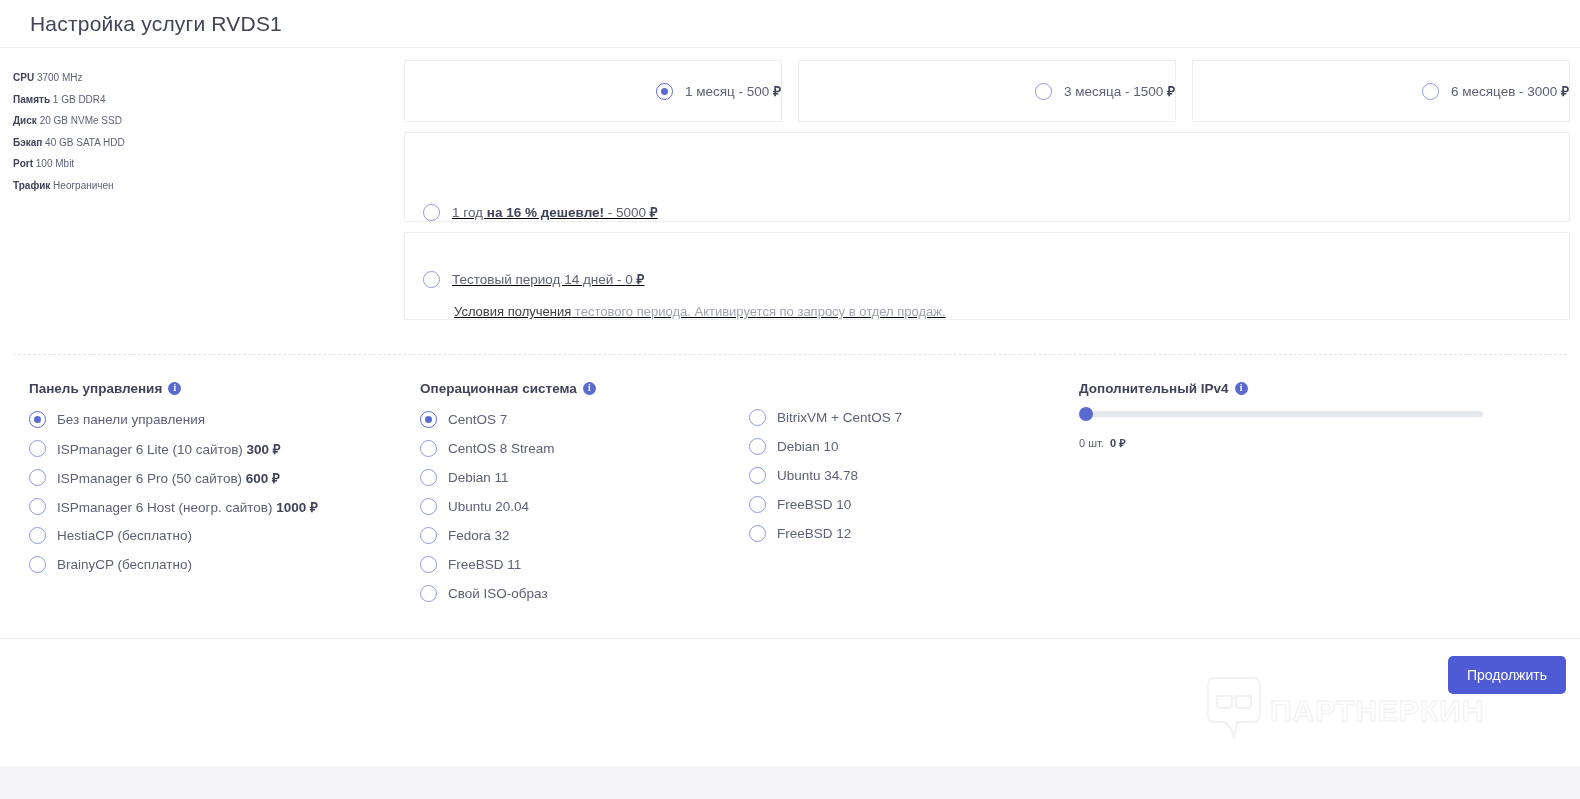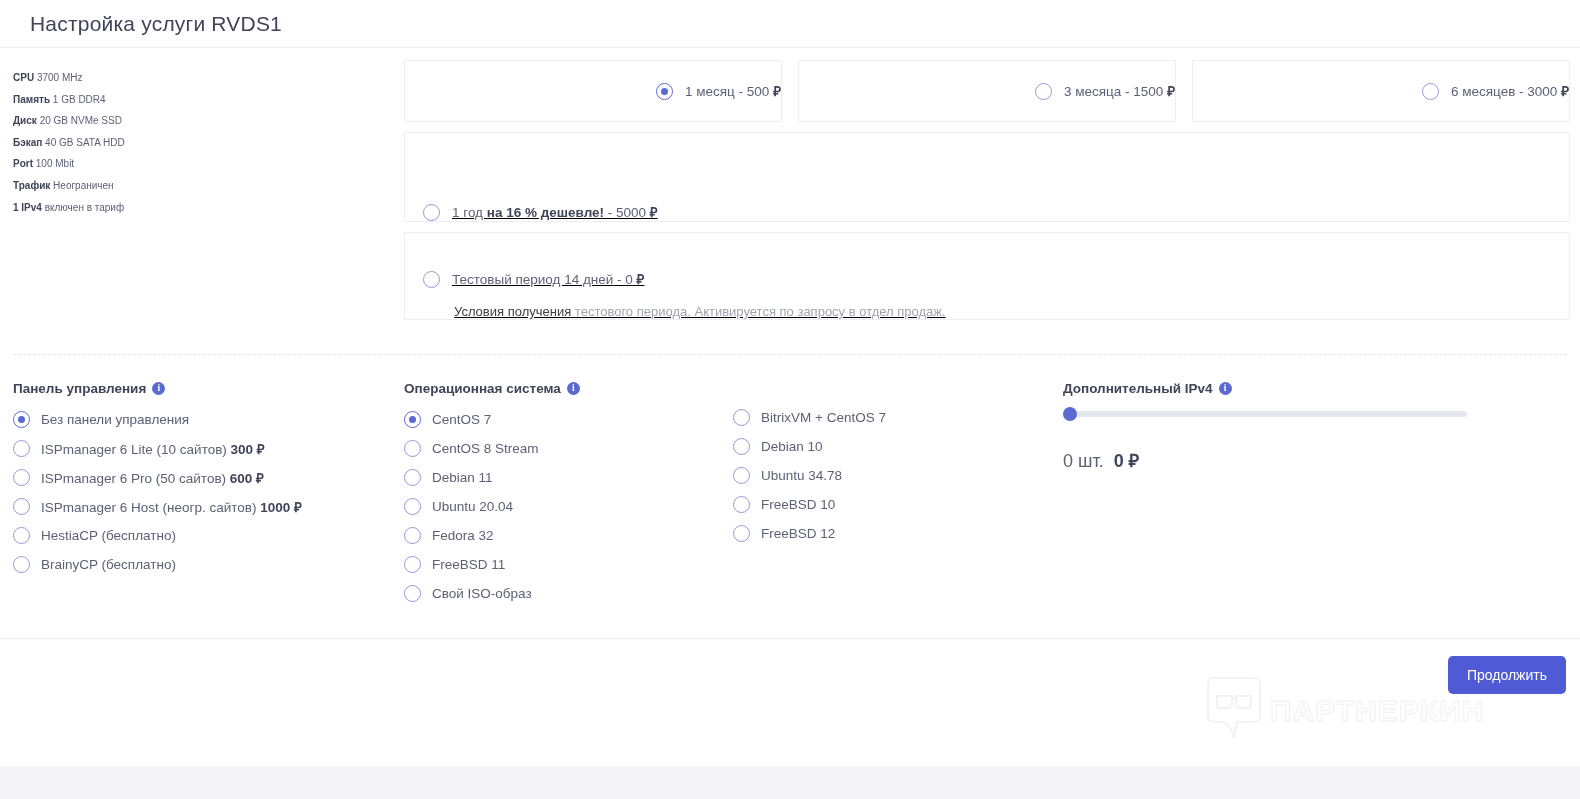--- a/index.html
+++ b/index.html
@@ -106,21 +106,21 @@
 
   
   .dashed-div {
     border-top: 1px dashed #e3e5ea;
     margin: 24px 13px 0 13px;
   }
 
   
   .options {
     display: flex;
-    padding: 26px 13px 0 13px;
+    padding: 26px 13px 0 29px;
   }
   .col-panel { width: 391px; }
   .col-os1   { width: 329px; }
   .col-os2   { width: 330px; }
   .col-ip    { flex: 1; }
 
   .sec-title {
     font-size: 13.5px;
     font-weight: 700;
     color: #3f4458;
@@ -159,22 +159,22 @@
     background: #e4e7ed;
   }
   .slider-handle {
     position: absolute; top: 0; left: 0;
     width: 14px; height: 14px;
     border-radius: 50%;
     background: #5b6ad0;
     cursor: pointer;
   }
   .slider-val {
-    margin-top: 27px;
-    font-size: 18px;
+    margin-top: 14px;
+    font-size: 11px;
     color: #5c6275;
   }
   .slider-val b { color: #3f4458; font-weight: 700; }
 
   
   .footer-div {
     border-top: 1px solid #eceef1;
     margin-top: 30px;
   }
   .footer {
@@ -226,21 +226,20 @@
 
   <div class="body">
 
     <div class="specs">
       <div class="spec-row"><b>CPU</b> <span>3700 MHz</span></div>
       <div class="spec-row"><b>Память</b> <span>1 GB DDR4</span></div>
       <div class="spec-row"><b>Диск</b> <span>20 GB NVMe SSD</span></div>
       <div class="spec-row"><b>Бэкап</b> <span>40 GB SATA HDD</span></div>
       <div class="spec-row"><b>Port</b> <span>100 Mbit</span></div>
       <div class="spec-row"><b>Трафик</b> <span>Неограничен</span></div>
-      <div class="spec-row"><b>1 IPv4</b> <span>включен в тариф</span></div>
     </div>
 
     <div class="tariffs">
 
       <div class="tariff-row">
         <div class="card wide">
           <div class="opt">
             <span class="radio checked"></span>
             <span class="opt-label"><span>1 месяц</span><span> - </span><span>500</span> <span class="rub">₽</span></span>
           </div>

